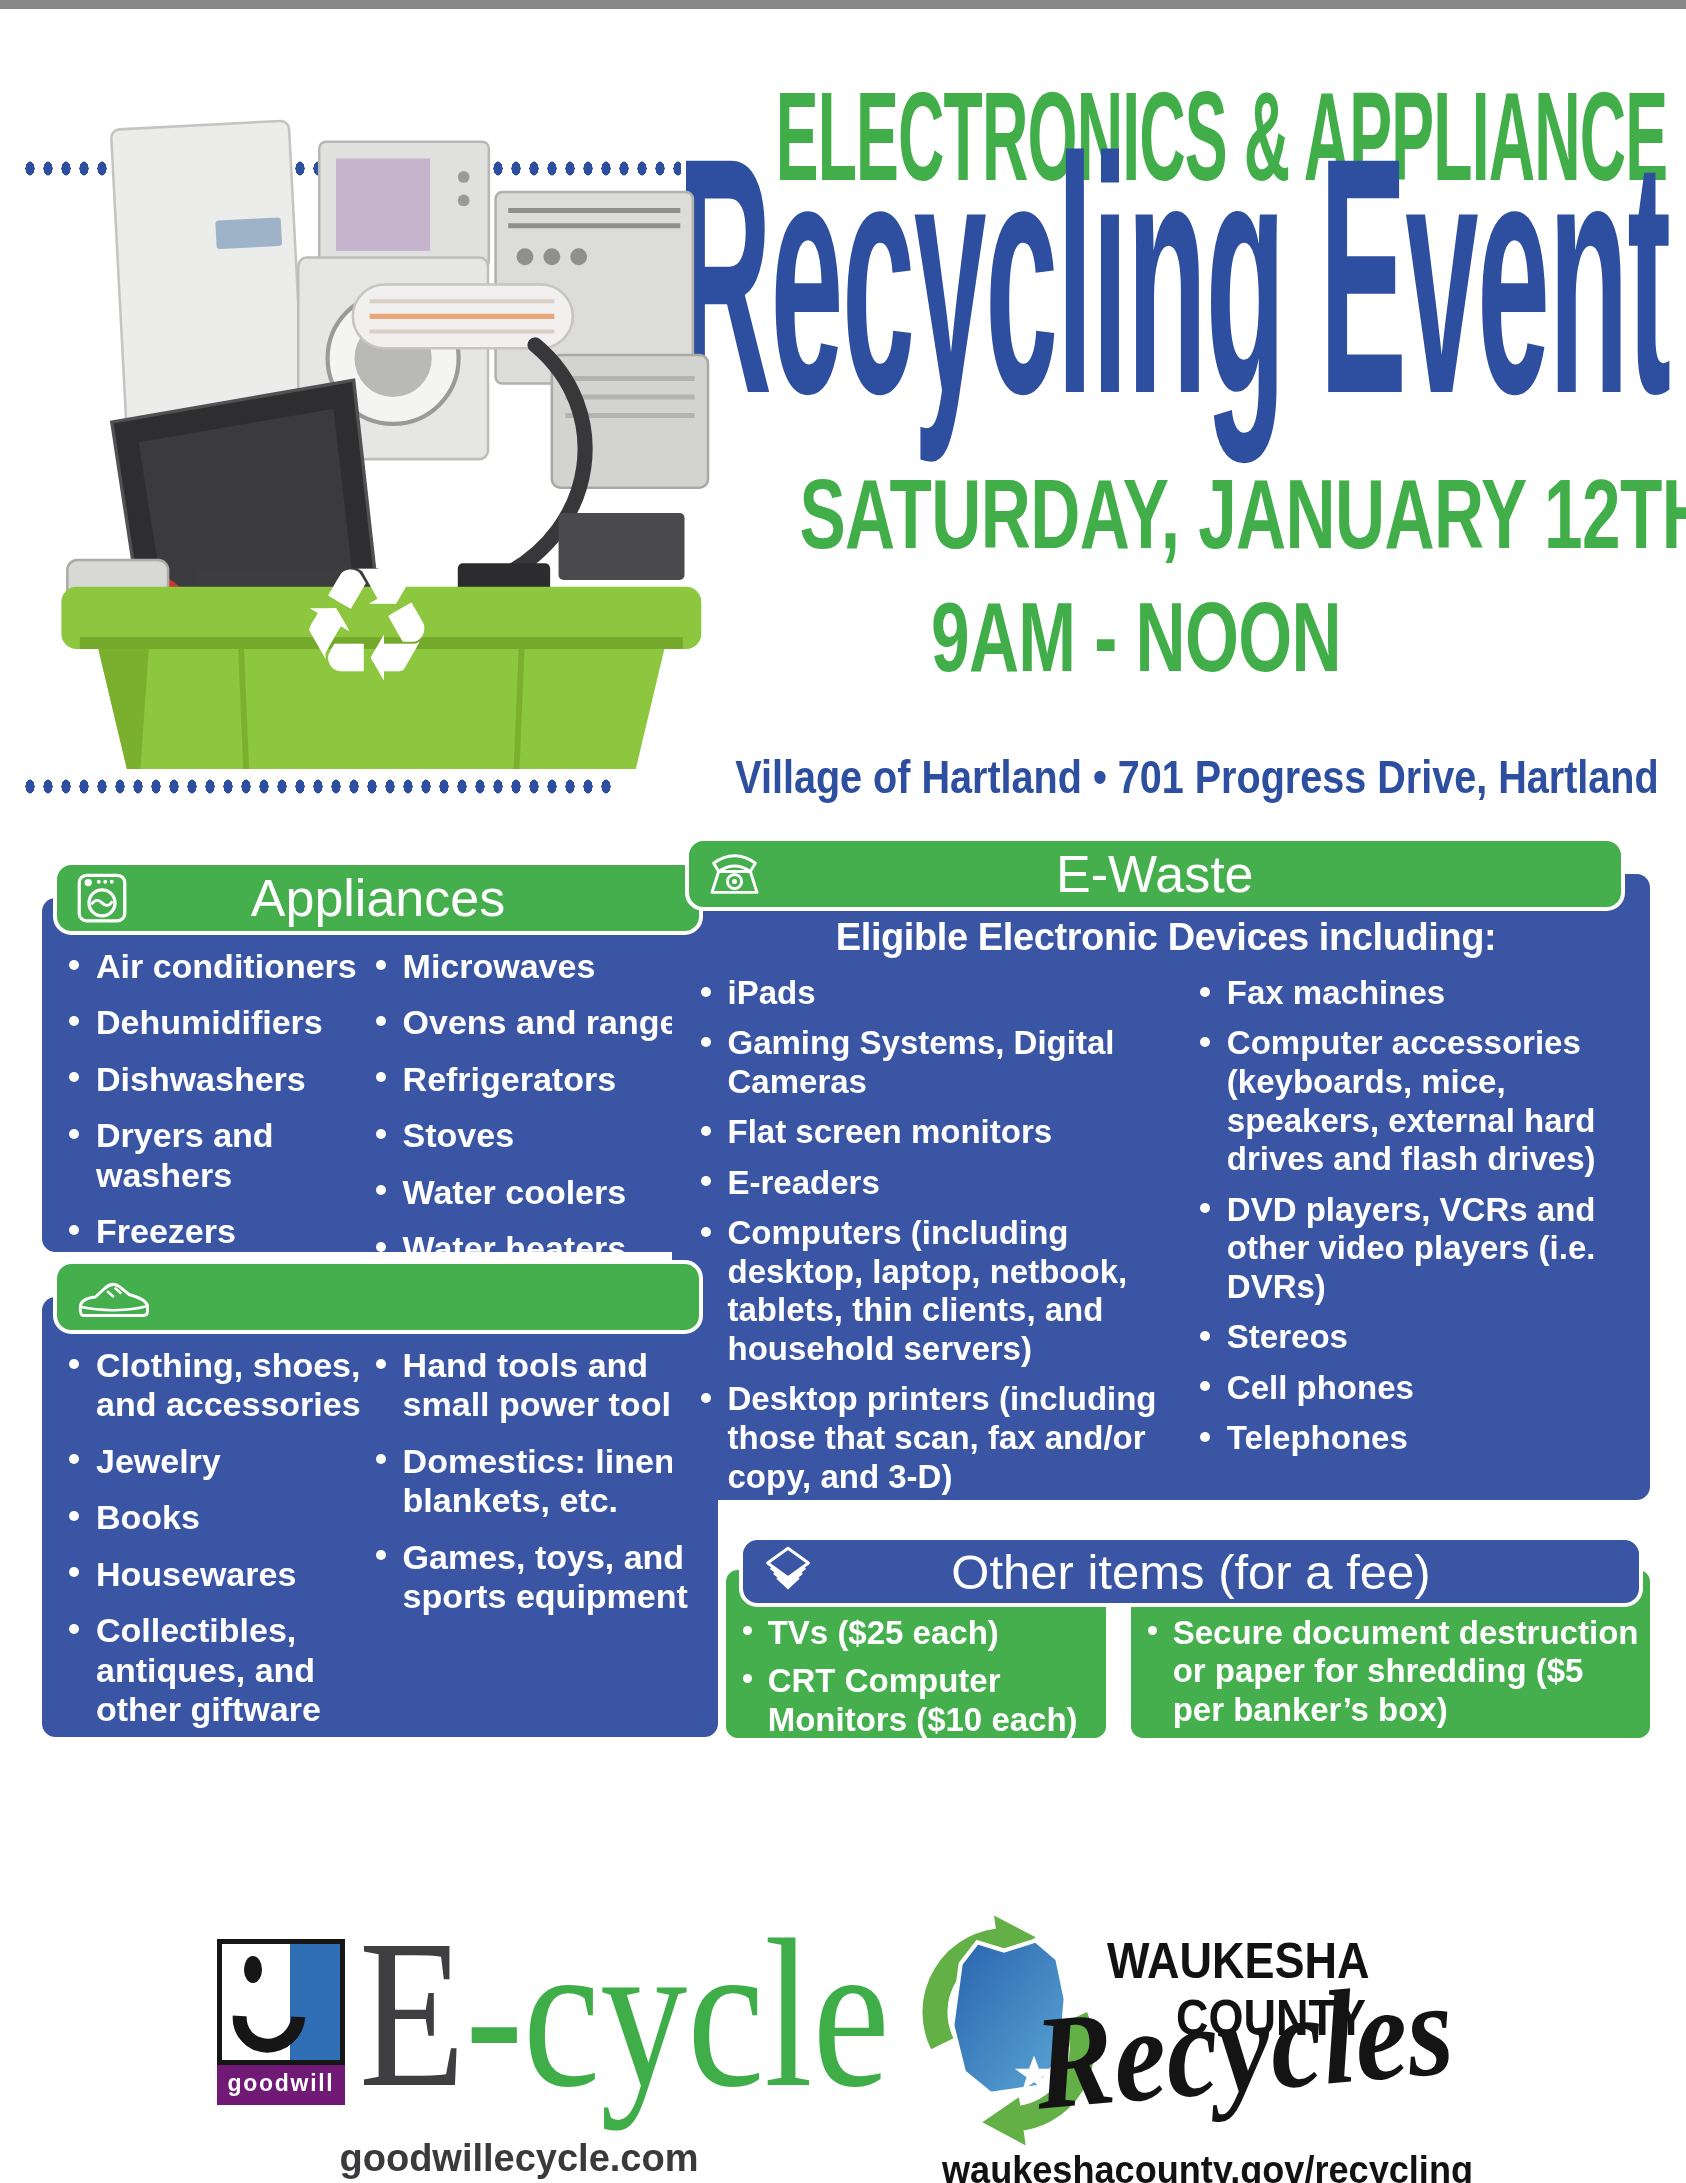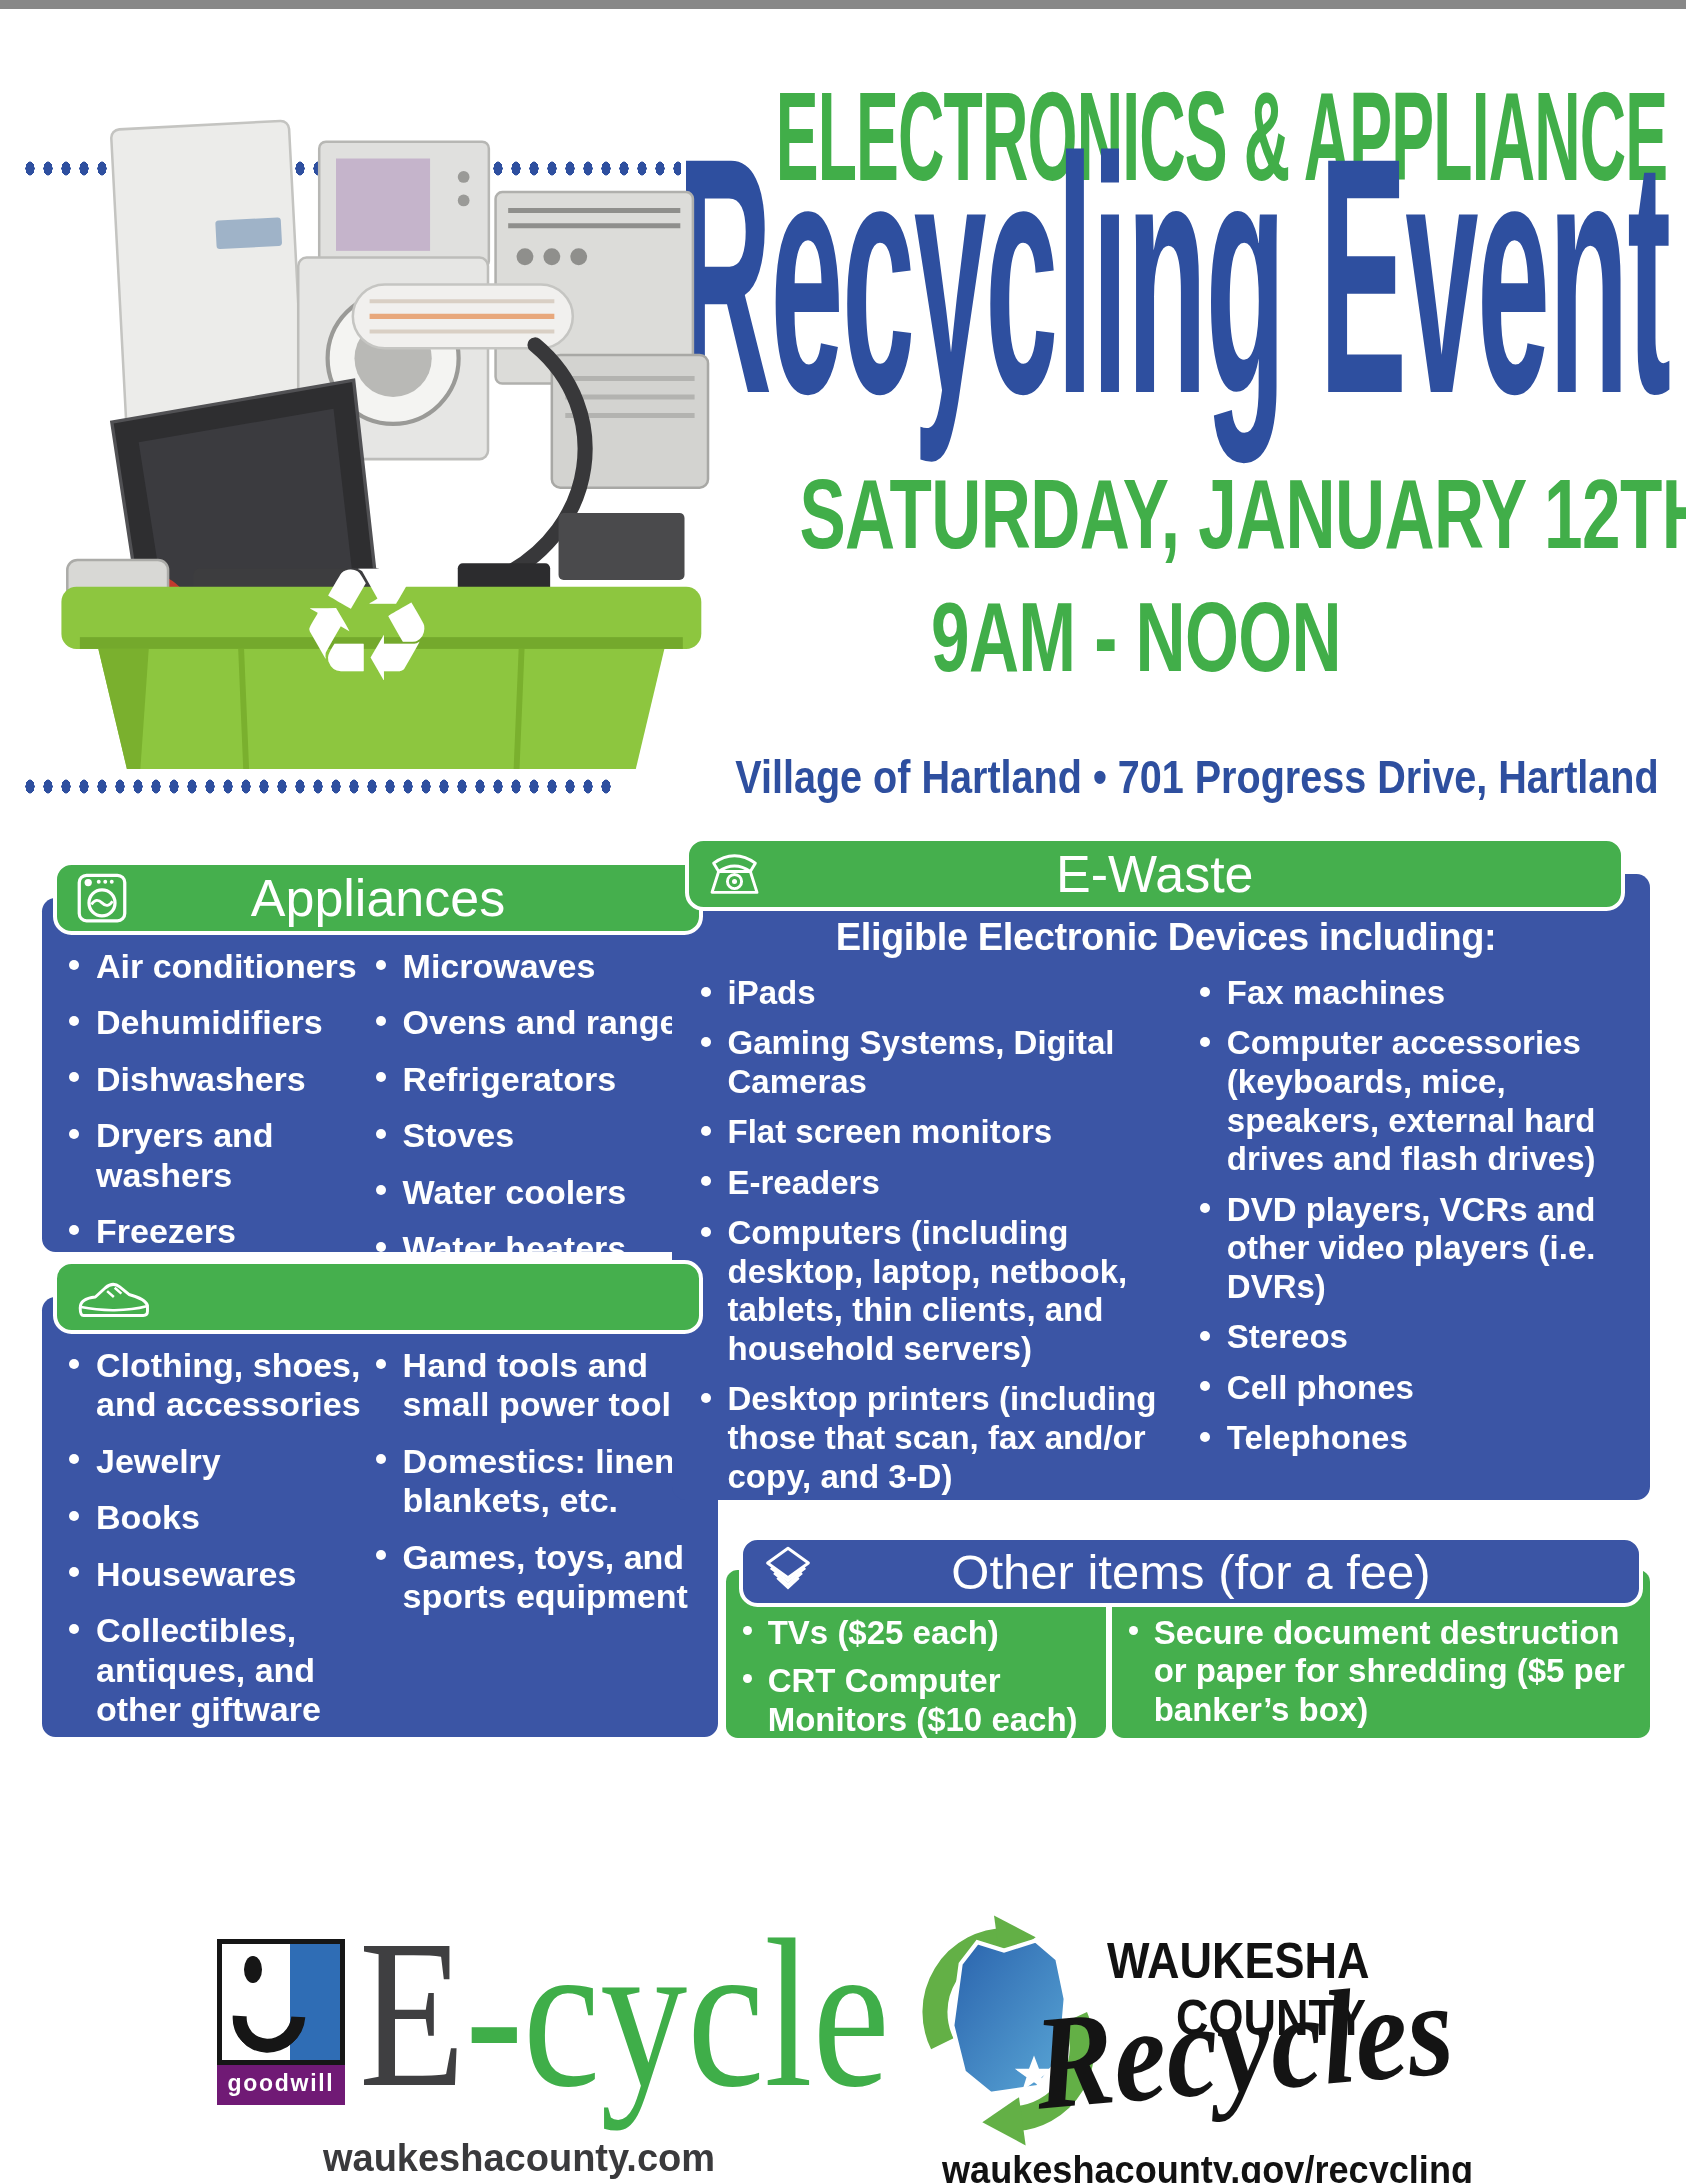--- a/index.html
+++ b/index.html
@@ -60,21 +60,21 @@
   #sec-ewaste .sec-body{height:626px;padding:42px 8.4px 0 18.5px}
   .ew-subtitle{color:#fff;font-weight:700;font-size:38px;text-align:center;margin-bottom:15px;letter-spacing:-0.4px}
   .colE1{width:52.5%}
   .colE2{width:47.5%}
   #sec-ewaste .blist li{font-size:33px;line-height:1.17;margin-bottom:11.8px}
 
   
   #sec-other{left:726px;top:1527px;width:924px}
   #sec-other .sec-header{margin:0 6.7px 0 12.6px;height:71px}
   #sec-other .sec-title{font-size:49px}
-  .fee-cols{position:relative;z-index:1;display:flex;gap:6px;margin-top:-37px}
+  .fee-cols{position:relative;z-index:1;display:flex;gap:25px;margin-top:-37px}
   .fee-box{background:var(--green);border-radius:11.8px;height:168px;padding:44px 8.4px 0 6.7px}
   .fee-left{width:380px}
   .fee-right{flex:1}
   .fee-box .blist li{font-size:33px;line-height:1.16;margin-bottom:10px;padding-left:35px}
   .fee-box .blist li::before{width:9.2px;height:9.2px;top:11.8px;left:10px}
 
   
   .gw{position:absolute;left:217px;top:1930px;width:133px}
   .gw-sq{position:relative;width:128px;height:126px;border:5.9px solid #161616;background:#fff;overflow:hidden}
   .gw-right{position:absolute;right:0;top:0;width:50px;height:100%;background:#2f6db5}
@@ -285,21 +285,21 @@
 
   <div class="gw">
     <div class="gw-sq">
       <div class="gw-right"></div>
       <div class="gw-eye"></div>
       <div class="gw-smile"></div>
     </div>
     <div class="gw-bar">goodwill</div>
   </div>
   <div class="ecycle"><span class="e">E</span><span class="rest">-cycle</span></div>
-  <div class="gw-site">waukeshacounty.com</div>
+  <div class="gw-site">goodwillecycle.com</div>
 
   <svg class="wk-emblem" viewBox="0 0 240 292" aria-hidden="true">
     <defs>
       <linearGradient id="wigrad" x1="0" y1="0" x2="1" y2="1">
         <stop offset="0" stop-color="#2a63ad"></stop>
           <stop offset="1" stop-color="#5aa7d6"></stop>
       </linearGradient>
     </defs>
     <path d="M40,162 A86,86 0 0 1 116,38" fill="none" stroke="#63b046" stroke-width="30"></path>
     <polygon points="102,8 152,34 110,66" fill="#63b046"></polygon>

